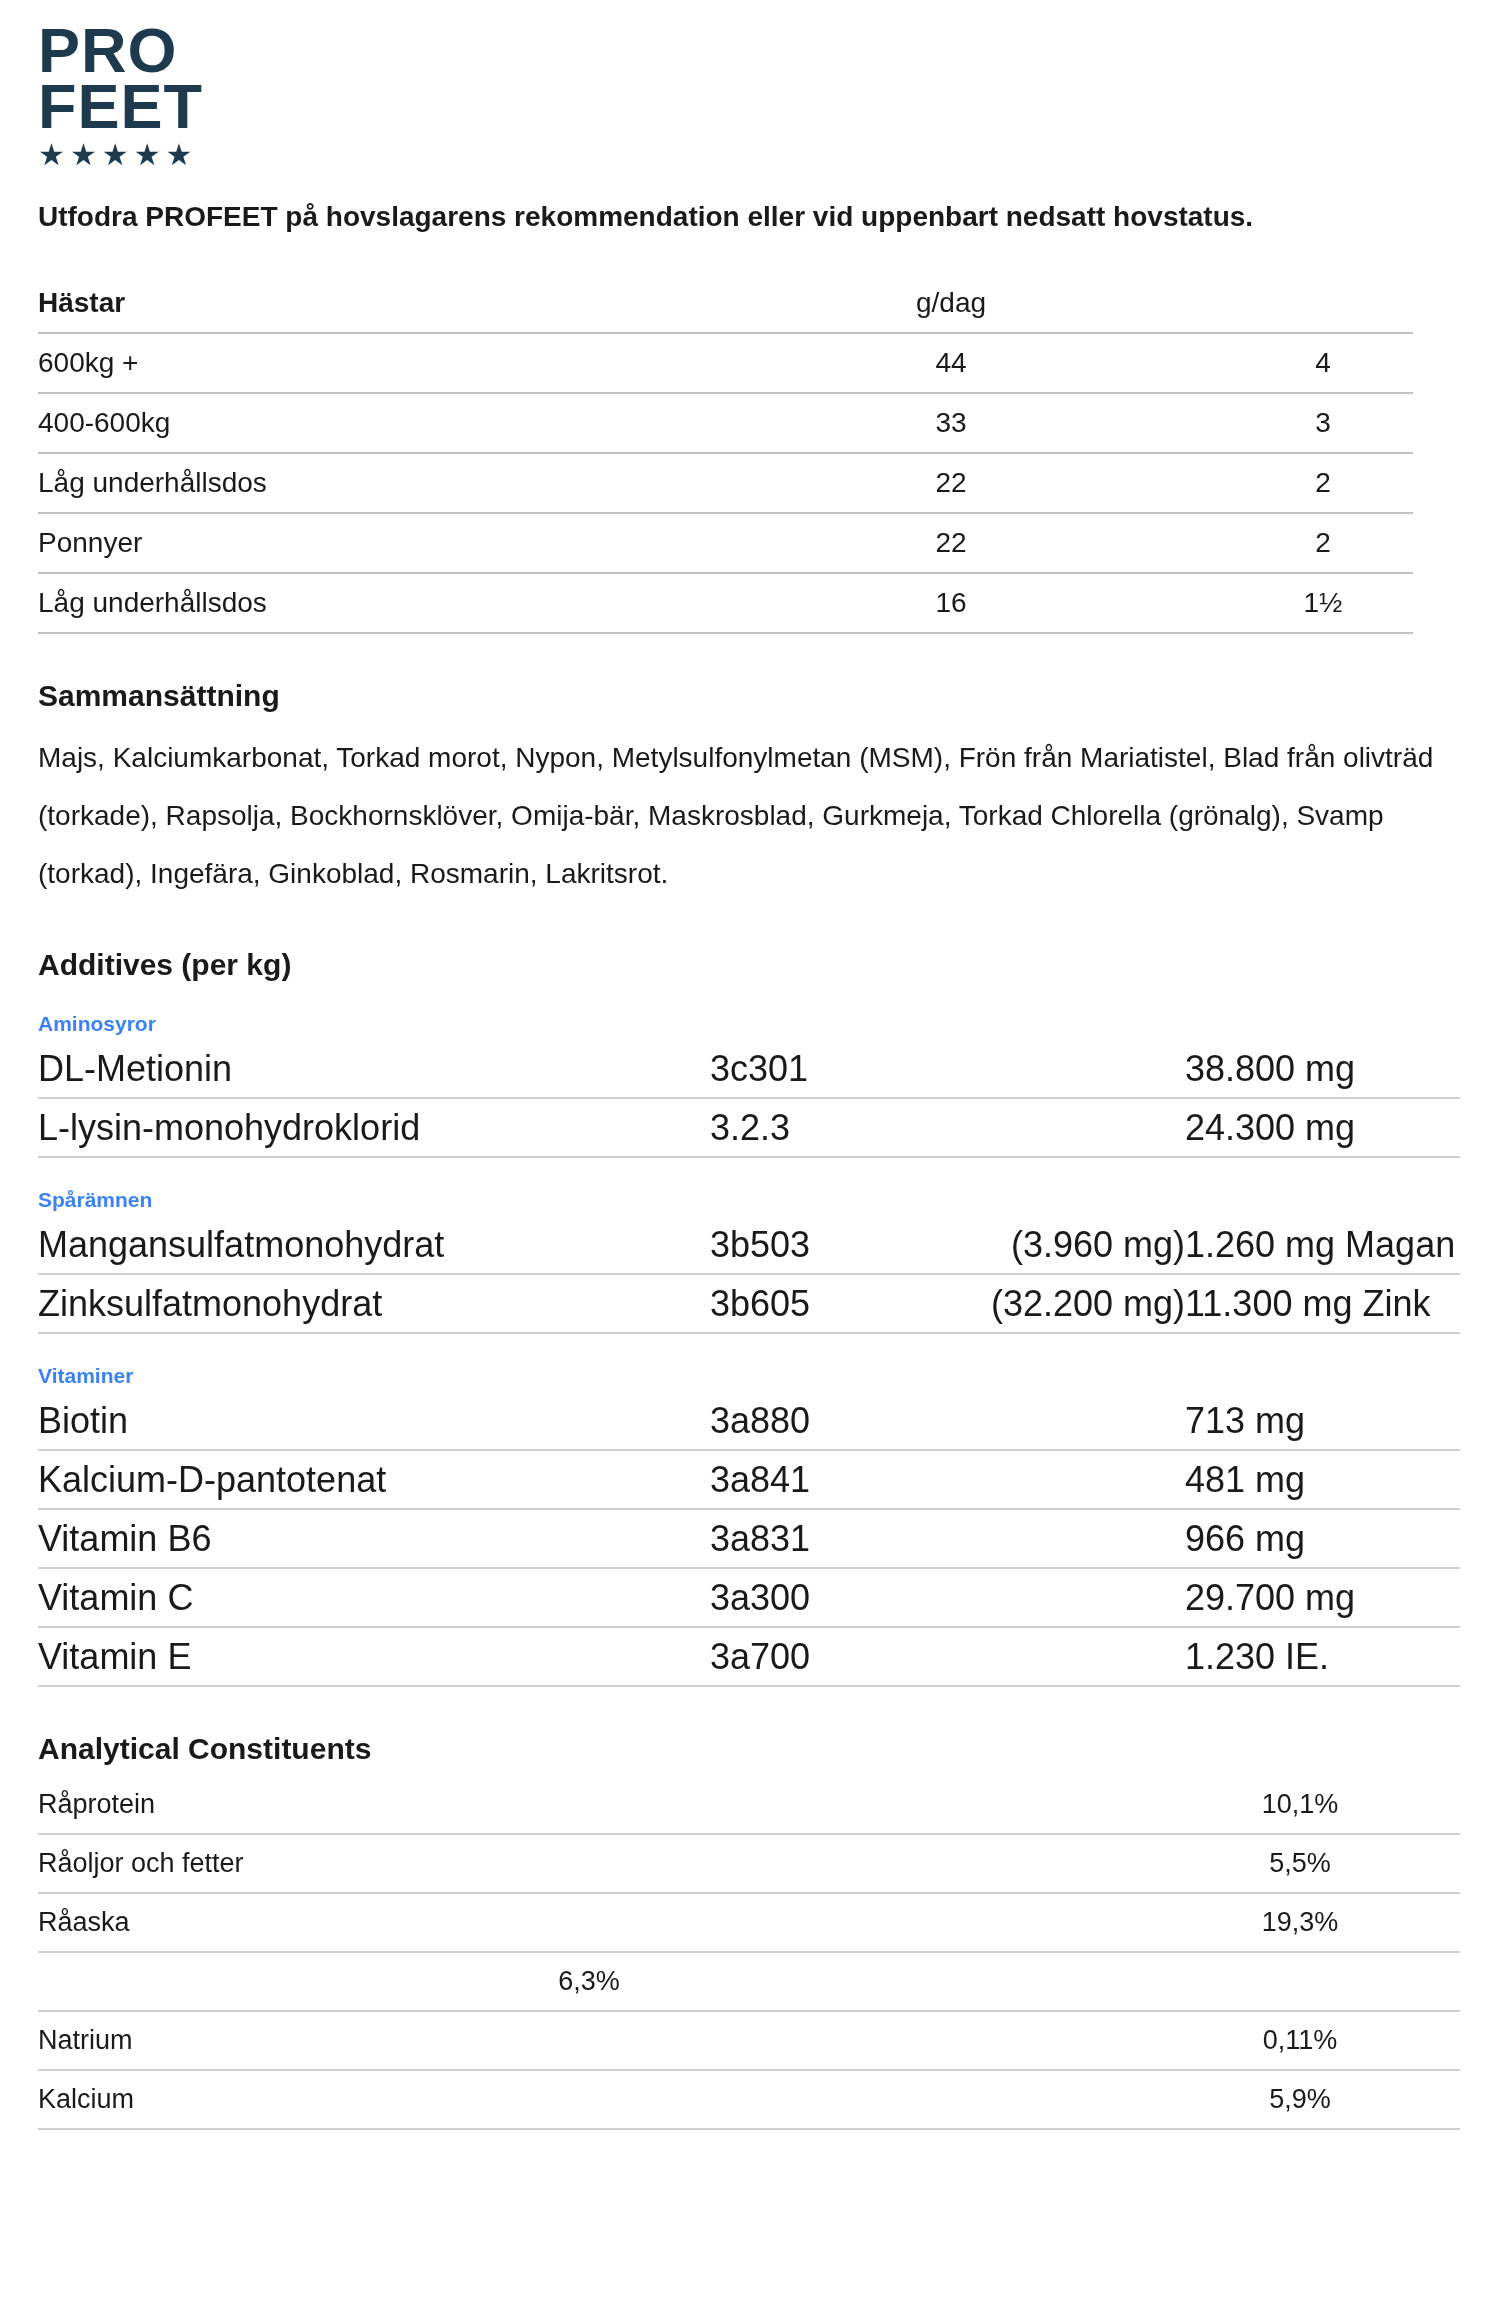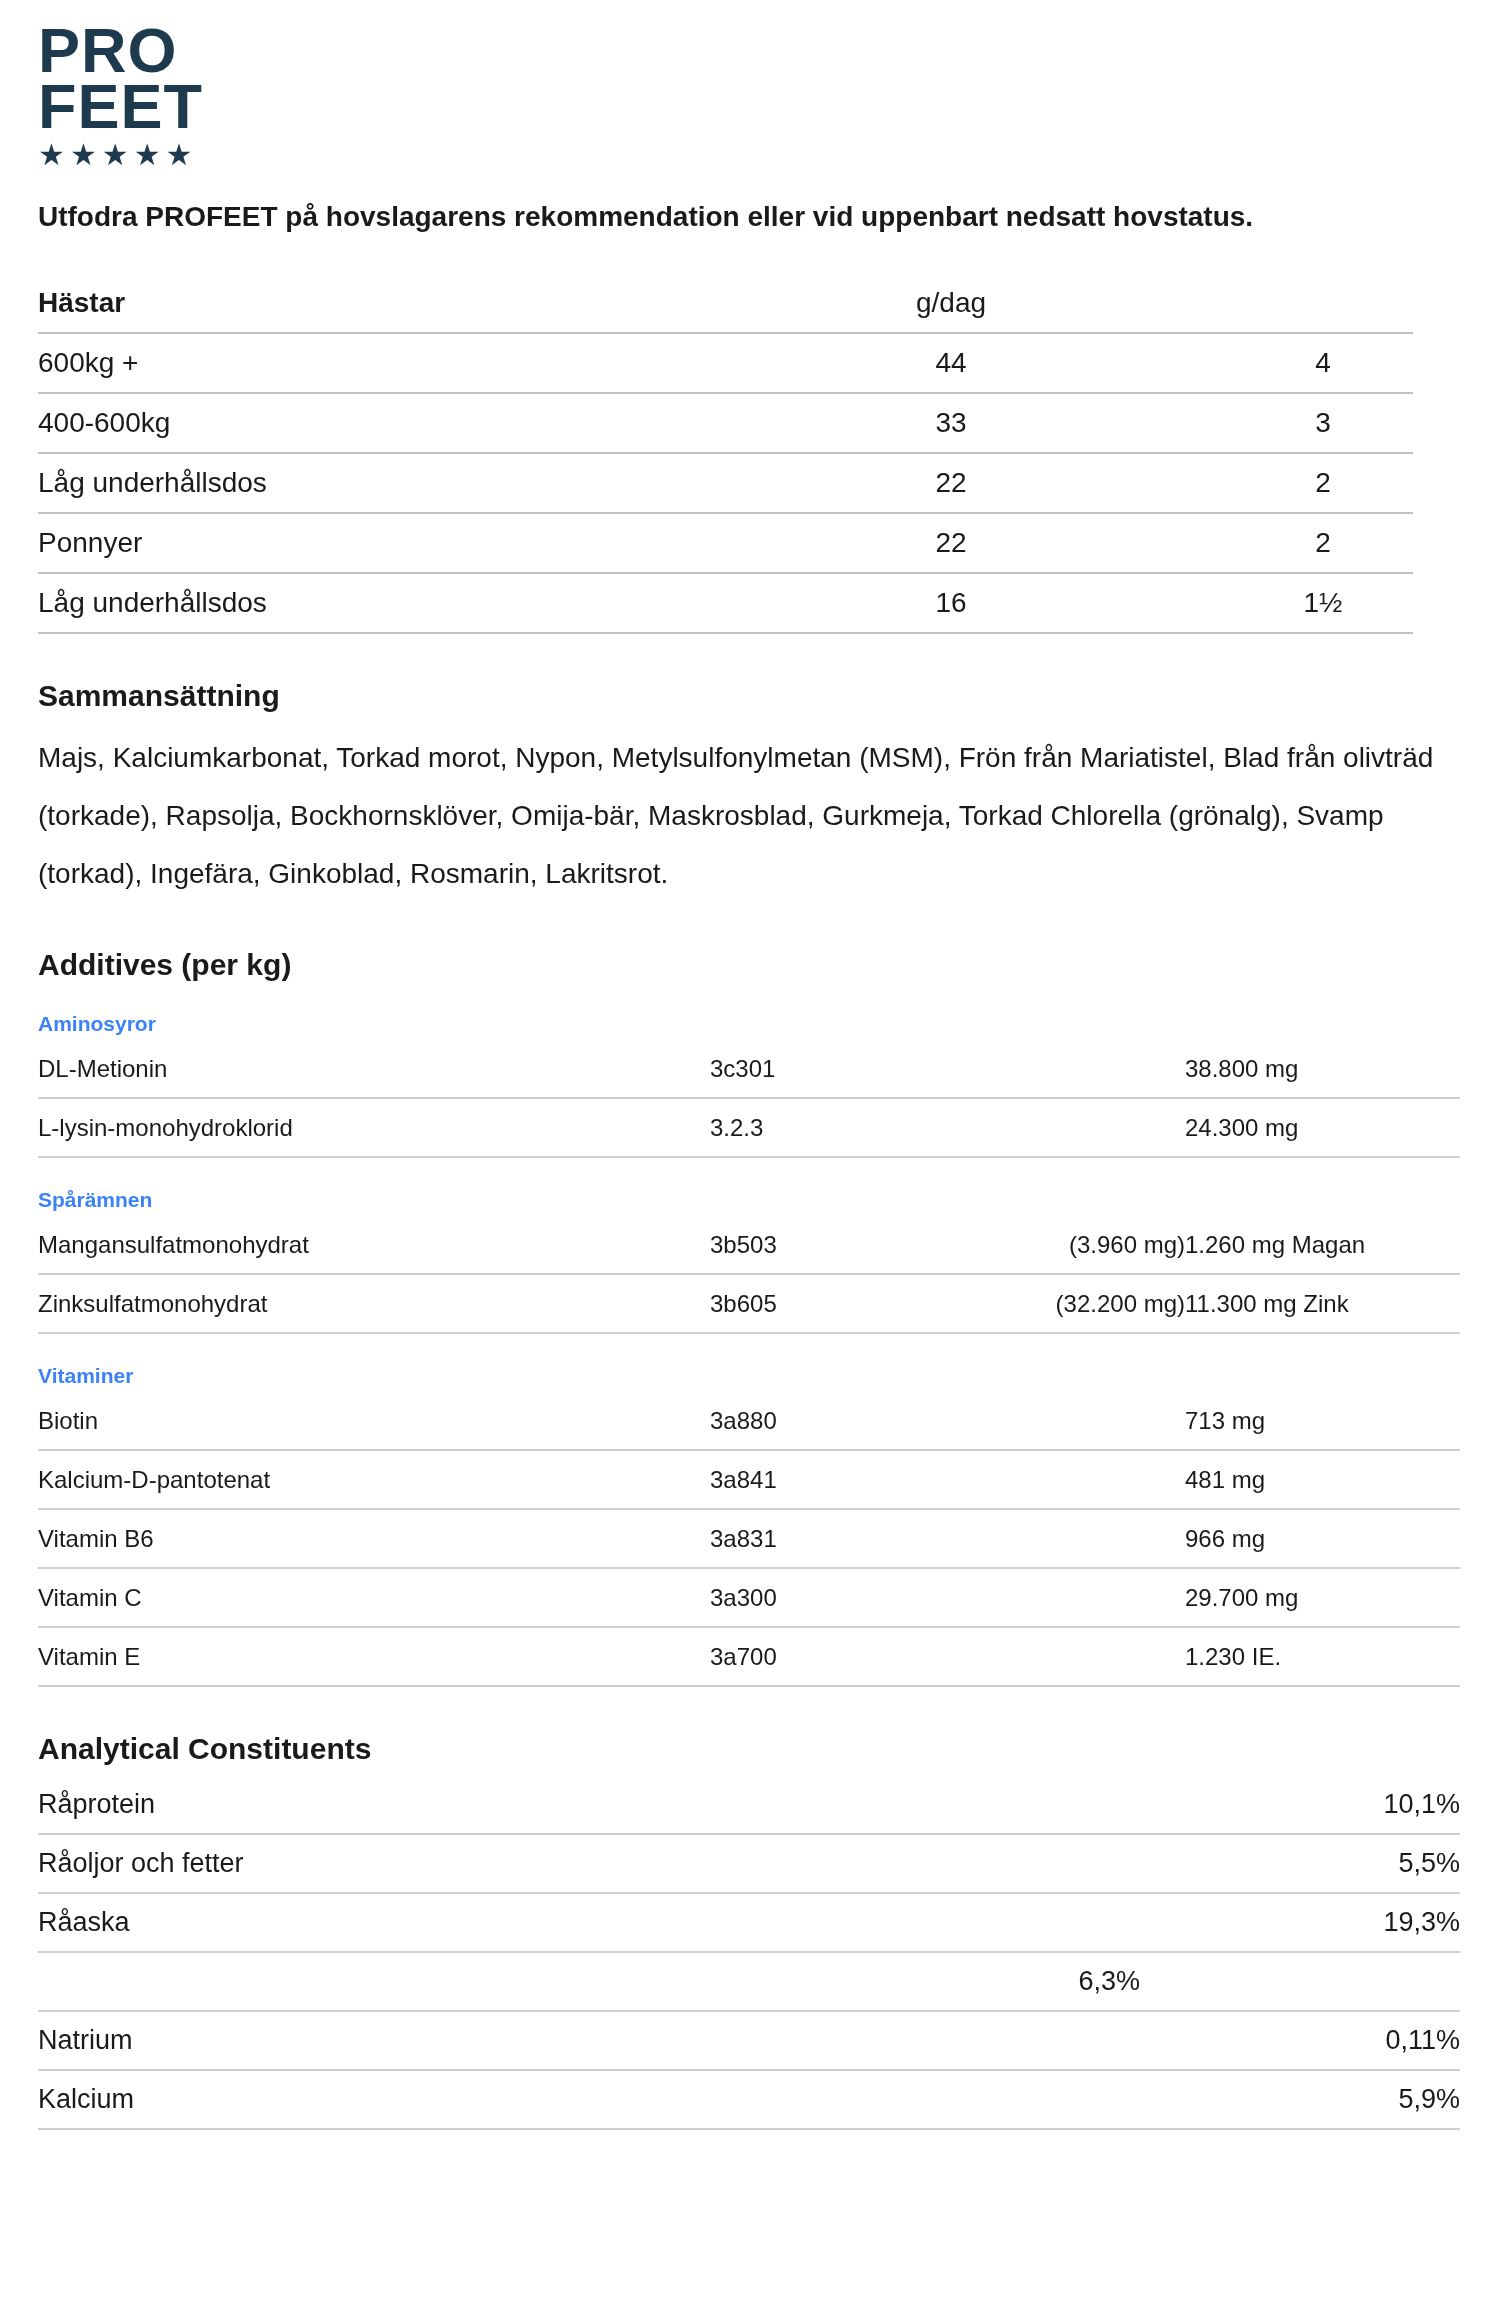--- a/index.html
+++ b/index.html
@@ -34,33 +34,33 @@
 
   
   .ingredients { margin-top:16px; font-size:28px; line-height:58px; max-width:1466px; }
 
   
   .group-heading { margin-top:30px; margin-bottom:4px; font-size:21px; color:#3b82f6; }
   .additive-table { width:1422px; }
   .additive-row {
     display:grid; grid-template-columns:672px 280px 195px 1fr;
     align-items:center; height:59px;
-    border-bottom:2px solid #cfcfcf; font-size:24px;
+    border-bottom:2px solid #cfcfcf; font-size:36px;
   }
   .additive-row .c3 { text-align:right; }
   .additive-row .c4 { text-align:left; }
 
   
   .analysis-table { width:1422px; margin-top:10px; }
   .analysis-row {
     display:grid; grid-template-columns:1fr 320px;
     align-items:center; height:59px;
     border-bottom:2px solid #cfcfcf; font-size:27px;
   }
-  .analysis-row .c2 { text-align:right; }
+  .analysis-row .c2 { text-align:center; }
 </style>
 </head>
 <body>
 
 <div class="page">
 
   <div class="logo">
     <div class="logo-line">PRO</div>
     <div class="logo-line">FEET</div>
     <div class="logo-stars">★★★★★</div>

